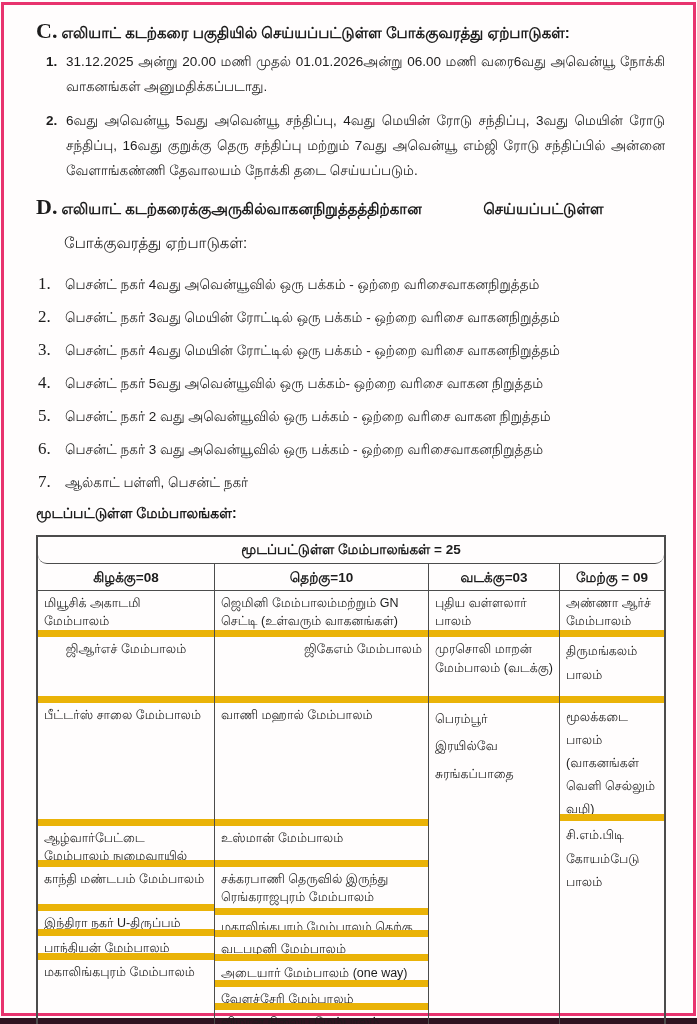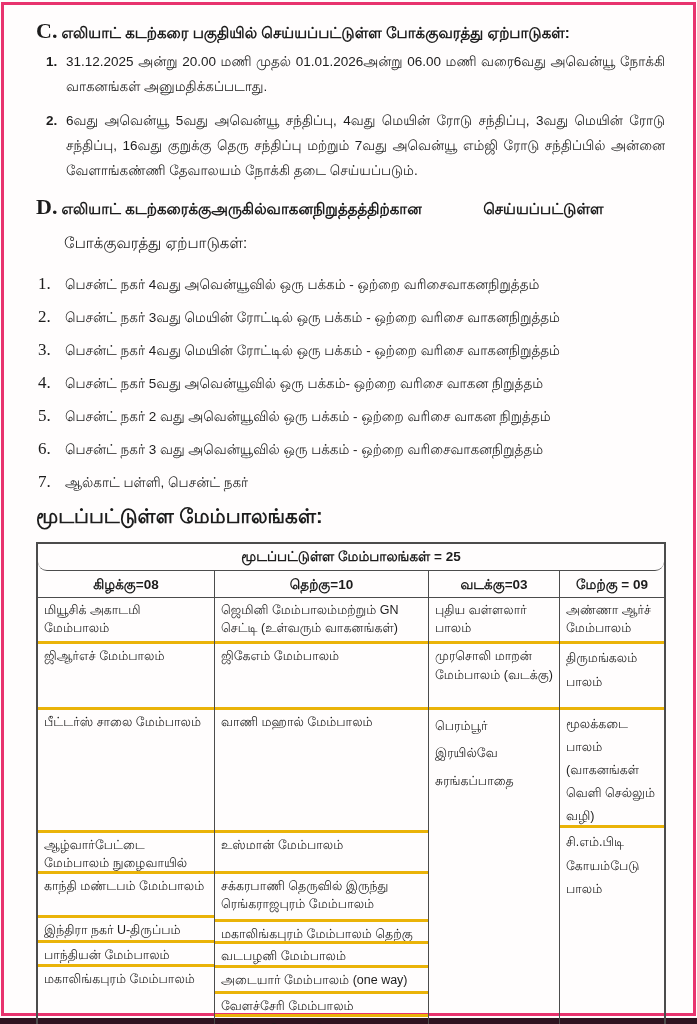--- a/index.html
+++ b/index.html
@@ -21,30 +21,30 @@
   .d-head{margin-top:10px;}
   .d-line1{display:flex;align-items:baseline;font-weight:bold;font-size:15px;}
   .d-gap{flex:1;max-width:110px;}
   .d-line2{font-weight:normal;font-size:15px;margin:14px 0 0 28px;}
 
   .d-items{margin:20px 0 0 2px;}
   .d-item{display:flex;align-items:baseline;margin-bottom:13px;}
   .d-item .num{font-family:"Liberation Serif","DejaVu Serif",serif;font-size:17px;width:27px;flex:0 0 27px;}
   .d-item .txt{font-size:13.5px;}
 
-  .closed-head{font-weight:bold;font-size:20px;margin:8px 0 0 0;}
+  .closed-head{font-weight:bold;font-size:14px;margin:8px 0 0 0;}
 
   .btable{margin-top:12px;width:630px;border:2px solid #4c4c4c;box-sizing:border-box;}
   .btitle{height:26px;line-height:26px;text-align:center;font-weight:bold;font-size:13.5px;border-bottom:1px solid #4c4c4c;border-radius:9px;}
   .bhead,.tbody{display:grid;grid-template-columns:176px 214px 131px 105px;}
   .bhead>div{height:27px;line-height:27px;text-align:center;font-weight:bold;font-size:13.5px;border-bottom:1px solid #4c4c4c;box-sizing:border-box;}
   .bhead>div+div{border-left:1px solid #4c4c4c;}
   .tcol{box-sizing:border-box;}
   .tcol+.tcol{border-left:1px solid #4c4c4c;}
-  .tcell{box-sizing:border-box;border-bottom:3px solid #eab308;padding:3px 6px 0 6px;
+  .tcell{box-sizing:border-box;border-bottom:7px solid #eab308;padding:3px 6px 0 6px;
          font-size:12.5px;line-height:1.45;overflow:hidden;}
   .tcol .tcell:last-child{border-bottom:none;}
 </style>
 </head>
 <body>
 
 <div class="page">
   <div class="frame"></div>
   <div class="bottom-strip"></div>
 
@@ -113,31 +113,31 @@
       <div class="btitle">மூடப்பட்டுள்ள மேம்பாலங்கள் = 25</div>
       <div class="bhead">
         <div>கிழக்கு=08</div>
         <div>தெற்கு=10</div>
         <div>வடக்கு=03</div>
         <div>மேற்கு = 09</div>
       </div>
       <div class="tbody">
         <div class="tcol">
             <div class="tcell" style="height: 46px;">மியூசிக் அகாடமி மேம்பாலம்</div>
-            <div class="tcell" style="height: 66px;">ஜிஆர்எச் மேம்பாலம்</div>
+            <div class="tcell" style="height: 66px; text-align: center;">ஜிஆர்எச் மேம்பாலம்</div>
             <div class="tcell" style="height: 123px;">பீட்டர்ஸ் சாலை மேம்பாலம்</div>
             <div class="tcell" style="height: 41px;">ஆழ்வார்பேட்டை மேம்பாலம் நுழைவாயில்</div>
             <div class="tcell" style="height: 44px;">காந்தி மண்டபம் மேம்பாலம்</div>
             <div class="tcell" style="height: 25px;">இந்திரா நகர் U-திருப்பம்</div>
             <div class="tcell" style="height: 24px;">பாந்தியன் மேம்பாலம்</div>
             <div class="tcell" style="height: 69px;">மகாலிங்கபுரம் மேம்பாலம்</div>
           </div>
         <div class="tcol">
             <div class="tcell" style="height: 46px;">ஜெமினி மேம்பாலம்மற்றும் GN செட்டி (உள்வரும் வாகனங்கள்)</div>
-            <div class="tcell" style="height: 66px;">ஜிகேஎம் மேம்பாலம்</div>
+            <div class="tcell" style="height: 66px; text-align: right;">ஜிகேஎம் மேம்பாலம்</div>
             <div class="tcell" style="height: 123px;">வாணி மஹால் மேம்பாலம்</div>
             <div class="tcell" style="height: 41px;">உஸ்மான் மேம்பாலம்</div>
             <div class="tcell" style="height: 48px;">சக்கரபாணி தெருவில் இருந்து ரெங்கராஜபுரம் மேம்பாலம்</div>
             <div class="tcell" style="height: 22px;">மகாலிங்கபுரம் மேம்பாலம் தெற்கு</div>
             <div class="tcell" style="height: 24px;">வடபழனி மேம்பாலம்</div>
             <div class="tcell" style="height: 26px;">அடையார் மேம்பாலம் (one way)</div>
             <div class="tcell" style="height: 23px;">வேளச்சேரி மேம்பாலம்</div>
             <div class="tcell" style="height: 21px;">விமான நிலைய மேம்பாலம்</div>
           </div>
         <div class="tcol">

